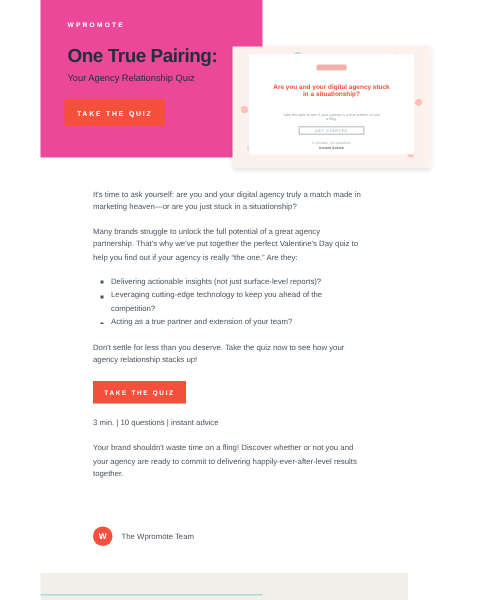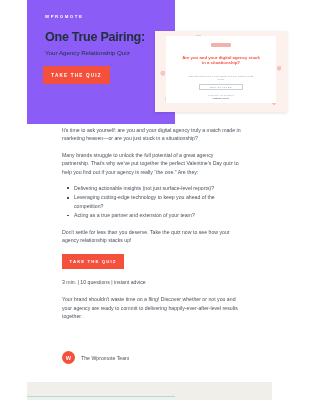--- a/index.html
+++ b/index.html
@@ -20,22 +20,22 @@
     height: 400px;
     background: #ffffff;
   }
 
   
   .hero {
     position: absolute;
     left: 27px;
     top: 0;
     width: 148px;
-    height: 124px;
-    background: #8b5cf6;
+    height: 105px;
+    background: #ec4899;
   }
   .brand-eyebrow {
     position: absolute;
     left: 18px;
     top: 14px;
     font-size: 4.4px;
     letter-spacing: 1.5px;
     font-weight: 700;
     color: #ffffff;
   }

